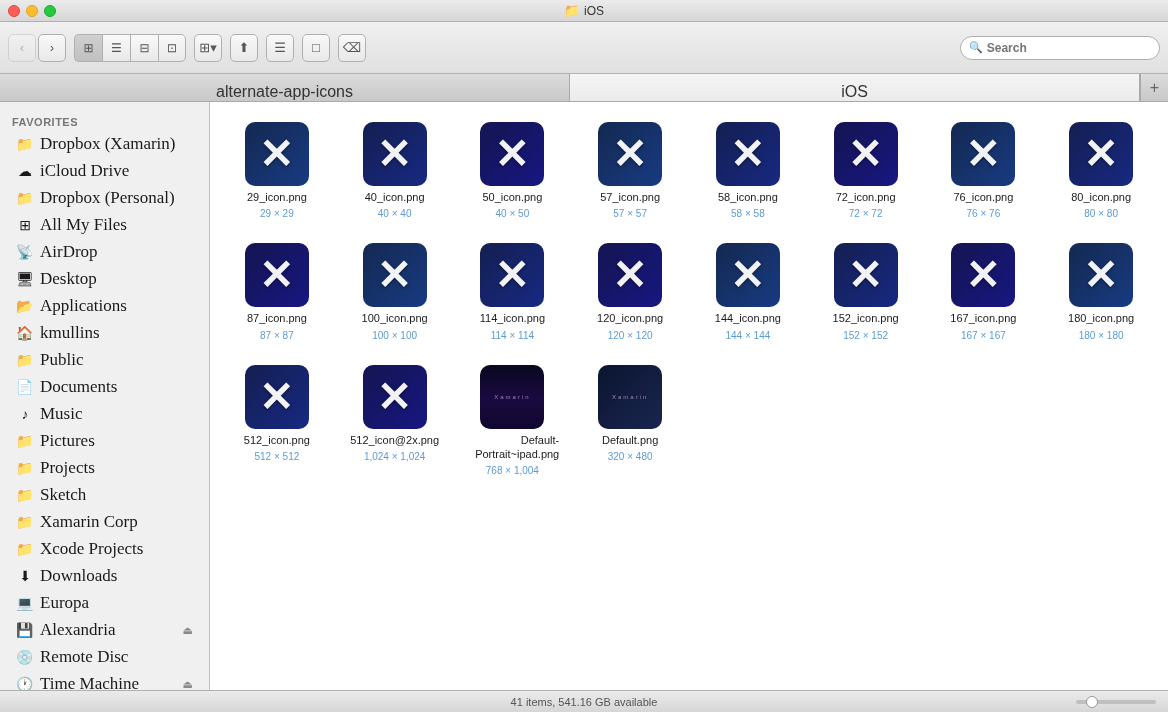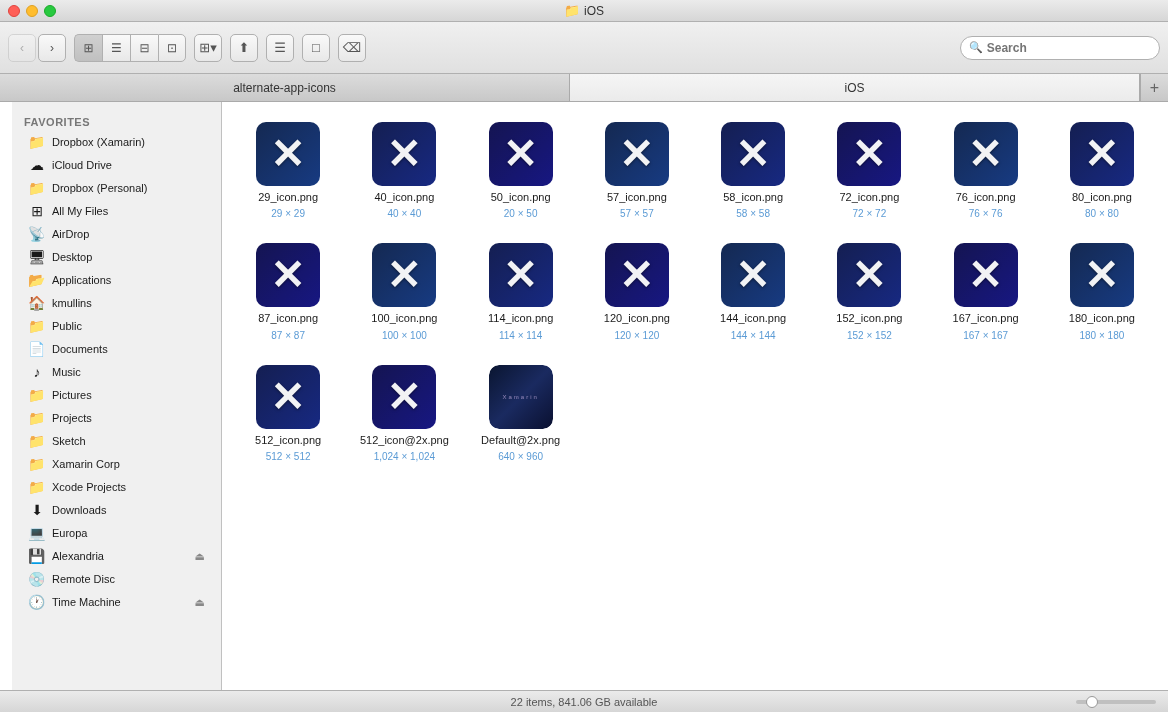--- a/index.html
+++ b/index.html
@@ -97,23 +97,23 @@
       background: linear-gradient(to bottom, #dcdcdc, #c8c8c8);
       border-bottom: 1px solid #aaa;
       display: flex;
       align-items: stretch;
       flex-shrink: 0;
       position: relative;
     }
     .tab {
       flex: 1;
       display: flex;
-      align-items: center;
+      align-items: flex-end;
       justify-content: center;
-      font-size: 12px;
+      font-size: 16px;
       color: #333;
       border-right: 1px solid #aaa;
       cursor: pointer;
       background: linear-gradient(to bottom, #dcdcdc, #c8c8c8);
     }
     .tab.active {
       background: linear-gradient(to bottom, #f5f5f5, #ebebeb);
       font-weight: 500;
     }
     .tab:last-child { border-right: none; }
@@ -123,21 +123,20 @@
       border-left: 1px solid #aaa;
       cursor: pointer;
       font-size: 16px; color: #666;
     }
 
     
     .main {
       display: flex;
       flex: 1;
       overflow: hidden;
-      margin-left: 12px;
     }
 
     
     .sidebar {
       width: 210px;
       background: #f0f0f0;
       border-right: 1px solid #c0c0c0;
       overflow-y: auto;
       flex-shrink: 0;
       padding: 8px 0;
@@ -155,21 +154,21 @@
       align-items: center;
       gap: 6px;
       padding: 3px 12px;
       font-size: 13px;
       color: #1a1a1a;
       cursor: pointer;
       border-radius: 5px;
       margin: 1px 4px;
     }
     .sidebar-icon { font-size: 14px; width: 18px; text-align: center; flex-shrink: 0; }
-    .sidebar-item-label { flex: 1; font-size: 11px; }
+    .sidebar-item-label { flex: 1; font-size: 17px; font-family: Liberation Serif, serif; }
     .sidebar-eject { font-size: 11px; color: #888; cursor: pointer; }
 
     
     .file-browser {
       flex: 1;
       background: #fff;
       overflow-y: auto;
       padding: 16px;
     }
     .icon-grid {
@@ -423,21 +422,21 @@
       <span class="x-mark">✕</span>
     </div>
     <span class="file-name">40_icon.png</span>
     <span class="file-size">40 × 40</span>
   </div>
         <div class="file-item">
     <div class="file-icon-img" style="background: linear-gradient(135deg, hsl(240,60%,20%), hsl(240,70%,30%));">
       <span class="x-mark">✕</span>
     </div>
     <span class="file-name">50_icon.png</span>
-    <span class="file-size">20 × 50</span>
+    <span class="file-size">40 × 50</span>
   </div>
         <div class="file-item">
     <div class="file-icon-img" style="background: linear-gradient(135deg, hsl(220,60%,20%), hsl(220,70%,30%));">
       <span class="x-mark">✕</span>
     </div>
     <span class="file-name">57_icon.png</span>
     <span class="file-size">57 × 57</span>
   </div>
         <div class="file-item">
     <div class="file-icon-img" style="background: linear-gradient(135deg, hsl(230,60%,20%), hsl(230,70%,30%));">
@@ -531,32 +530,41 @@
     <span class="file-size">512 × 512</span>
   </div>
         <div class="file-item">
     <div class="file-icon-img" style="background: linear-gradient(135deg, hsl(240,60%,20%), hsl(240,70%,30%));">
       <span class="x-mark">✕</span>
     </div>
     <span class="file-name">512_icon@2x.png</span>
     <span class="file-size">1,024 × 1,024</span>
   </div>
         <div class="file-item">
-    <div class="splash-icon">
-      <div style="display:flex;flex-direction:column;align-items:center;justify-content:center;width:100%;height:100%;background:linear-gradient(135deg,#0a1530,#1a2a60,#0a1030);border-radius:10px;">
+    <div class="splash-icon splash-portrait">
+      <div style="display:flex;flex-direction:column;align-items:center;justify-content:center;width:100%;height:100%;background:linear-gradient(180deg,#080820,#1a0a40,#100830);">
         <span style="font-size:6px;color:rgba(180,160,210,0.8);letter-spacing:2px;">Xamarin</span>
       </div>
     </div>
-    <span class="file-name">Default@2x.png</span>
-    <span class="file-size">640 × 960</span>
-  </div>
+    <span class="file-name">Default-Portrait~ipad.png</span>
+    <span class="file-size">768 × 1,004</span>
+  </div>
+        <div class="file-item">
+    <div class="splash-icon splash-default">
+      <div style="display:flex;flex-direction:column;align-items:center;justify-content:center;width:100%;height:100%;background:linear-gradient(135deg,#0a1530,#1a2550);">
+        <span style="font-size:6px;color:rgba(180,160,210,0.8);letter-spacing:2px;">Xamarin</span>
       </div>
+    </div>
+    <span class="file-name">Default.png</span>
+    <span class="file-size">320 × 480</span>
+  </div>
+      </div>
   </div>
 </div>
 
 <div class="statusbar">
-  <span>22 items, 841.06 GB available</span>
+  <span>41 items, 541.16 GB available</span>
   <div class="status-slider">
     <div class="slider-track">
       <div class="slider-thumb"></div>
     </div>
   </div>
 </div>
 
 </body></html>

